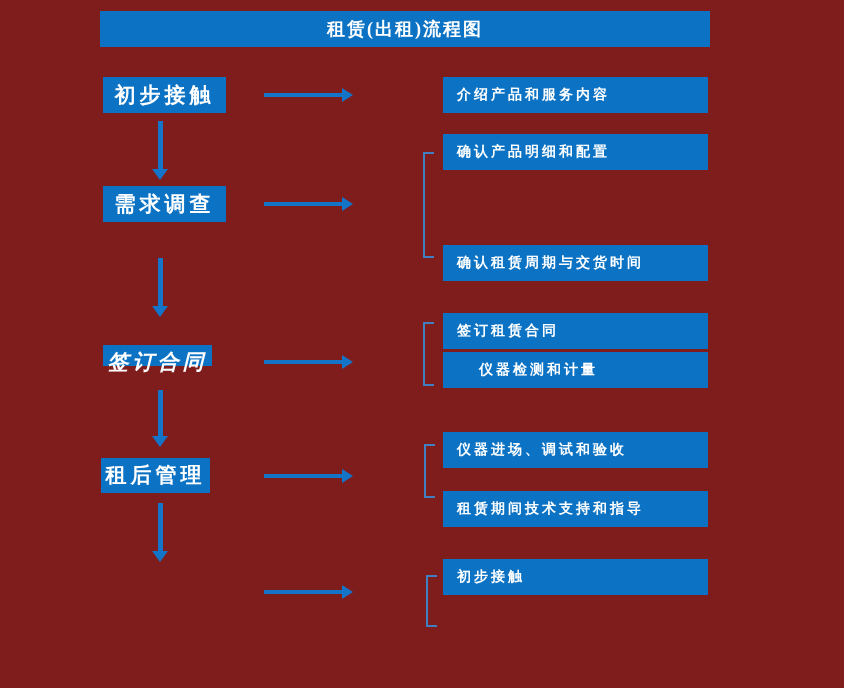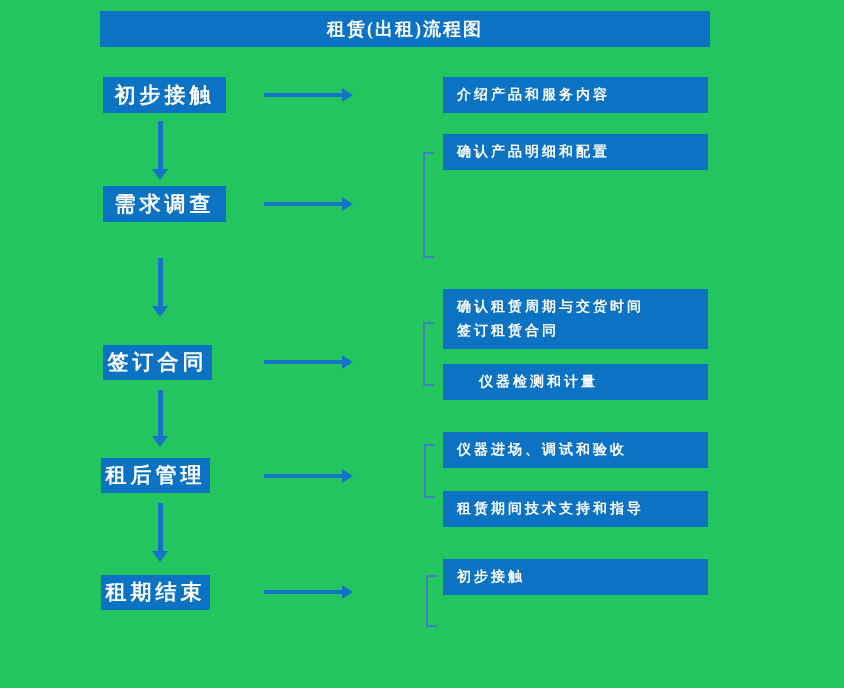--- a/index.html
+++ b/index.html
@@ -1,19 +1,19 @@
 <!DOCTYPE html>
 <html><head>
 <meta charset="utf-8">
 <style>
   html,body{margin:0;padding:0;background:#ffffff;}
   .canvas{
     position:relative;
     width:844px;height:688px;
-    background:#22c55e;
+    background:#7f1d1d;
     overflow:hidden;
     font-family:"Liberation Serif","DejaVu Serif",serif;
     font-weight:bold;
   }
   .title-bar{
     position:absolute;
     background:#0b72c4;color:#ffffff;
     text-align:center;
     font-size:18px;letter-spacing:2px;
     left:100px;top:11px;width:610px;height:36px;line-height:36px;
@@ -53,29 +53,28 @@
 </style>
 </head>
 <body>
 
 <div class="canvas">
 
   <div class="title-bar">租赁(出租)流程图</div>
 
   <div class="step-box" style="left:103px;top:77px;width:123px;">初步接触</div>
   <div class="step-box" style="left:103px;top:186px;width:123px;">需求调查</div>
-  <div class="step-box" style="left:103px;top:345px;width:109px;height:35px;line-height:35px;">签订合同</div>
+  <div class="step-box" style="left:103px;top:345px;width:109px;height:21px;line-height:35px;font-style:italic;">签订合同</div>
   <div class="step-box" style="left:101px;top:458px;width:109px;height:35px;line-height:35px;">租后管理</div>
-  <div class="step-box" style="left:101px;top:575px;width:109px;height:35px;line-height:35px;">租期结束</div>
 
   <div class="detail-box" style="top:77px;">介绍产品和服务内容</div>
   <div class="detail-box" style="top:134px;">确认产品明细和配置</div>
-  <div class="detail-box" style="top:245px;margin-top:44px;">确认租赁周期与交货时间</div>
+  <div class="detail-box" style="top:245px;">确认租赁周期与交货时间</div>
   <div class="detail-box" style="top:313px;">签订租赁合同</div>
-  <div class="detail-box" style="top:364px;padding-left:36px;">仪器检测和计量</div>
+  <div class="detail-box" style="top:352px;padding-left:36px;">仪器检测和计量</div>
   <div class="detail-box" style="top:432px;">仪器进场、调试和验收</div>
   <div class="detail-box" style="top:491px;">租赁期间技术支持和指导</div>
   <div class="detail-box" style="top:559px;">初步接触</div>
 
   <div class="h-arrow" style="top:88px;">
     <div class="shaft"></div>
     <div class="head"></div>
   </div>
   <div class="h-arrow" style="top:197px;">
     <div class="shaft"></div>

